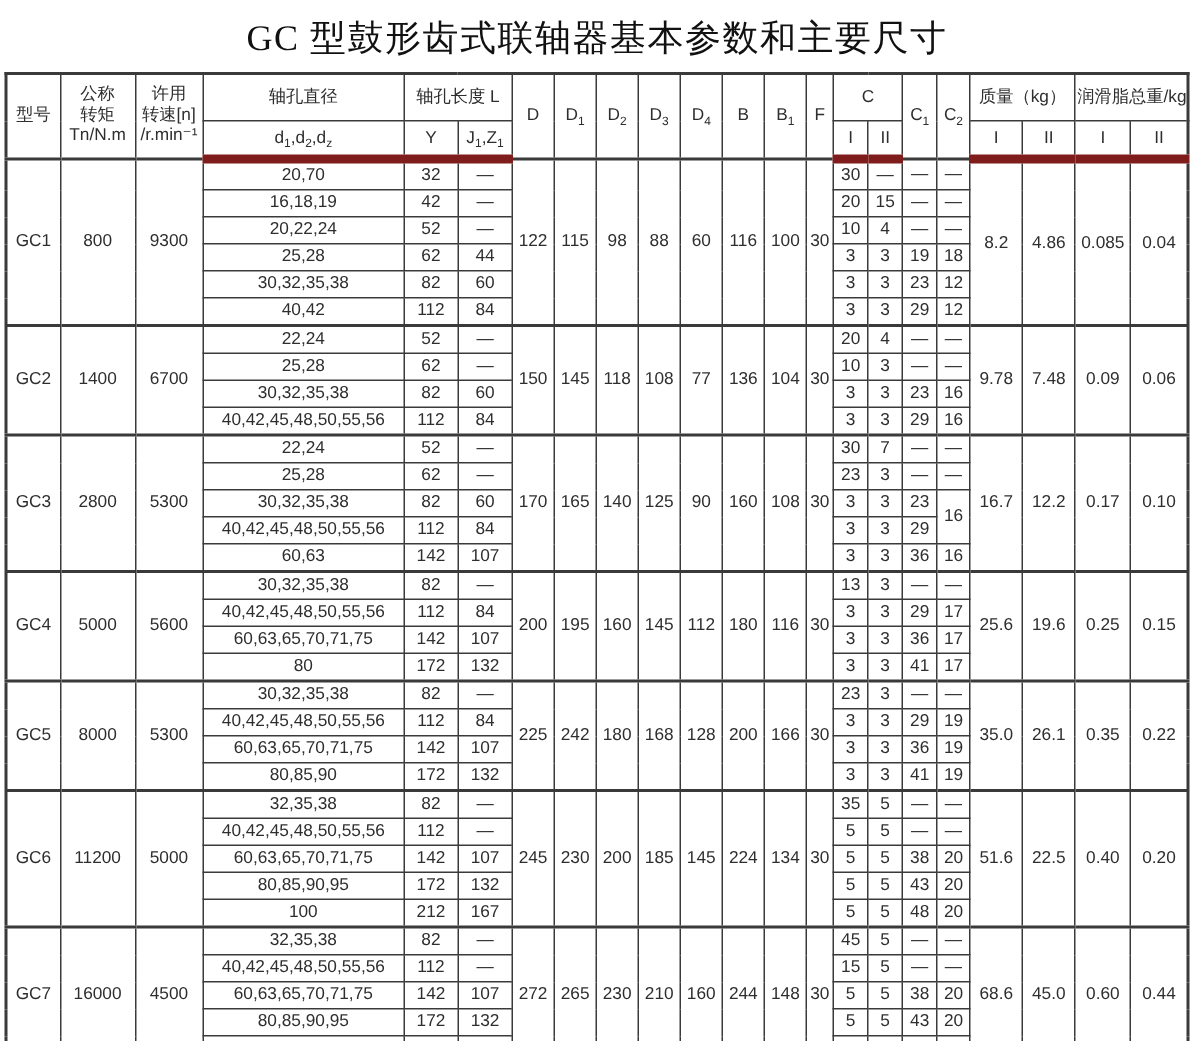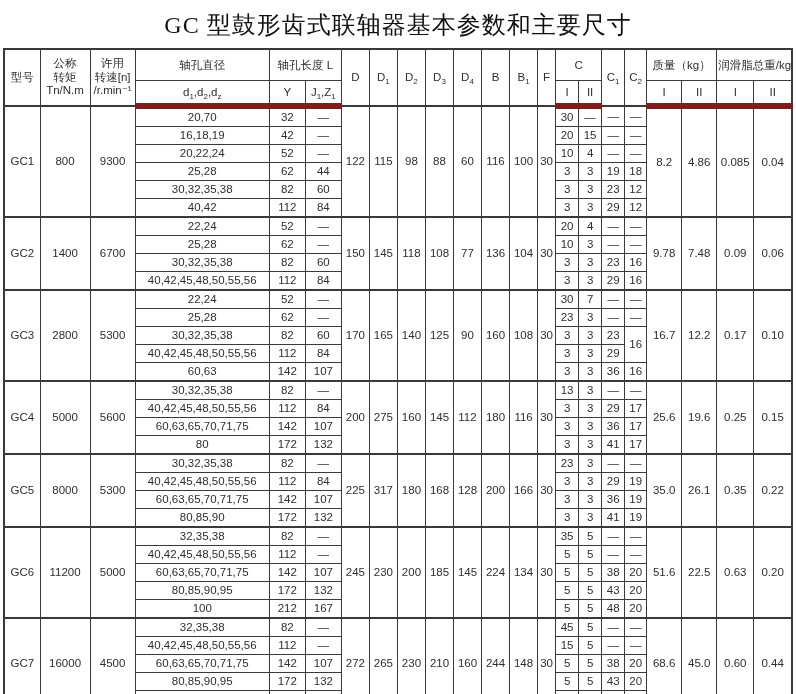--- a/index.html
+++ b/index.html
@@ -280,21 +280,21 @@
         <td>16</td>
       </tr>
       <tr class="group-start">
         <td rowspan="4">GC4</td>
         <td rowspan="4">5000</td>
         <td rowspan="4">5600</td>
         <td>30,32,35,38</td>
         <td>82</td>
         <td>—</td>
         <td rowspan="4">200</td>
-        <td rowspan="4">275</td>
+        <td rowspan="4">195</td>
         <td rowspan="4">160</td>
         <td rowspan="4">145</td>
         <td rowspan="4">112</td>
         <td rowspan="4">180</td>
         <td rowspan="4">116</td>
         <td rowspan="4">30</td>
         <td>13</td>
         <td>3</td>
         <td>—</td>
         <td>—</td>
@@ -331,21 +331,21 @@
         <td>17</td>
       </tr>
       <tr class="group-start">
         <td rowspan="4">GC5</td>
         <td rowspan="4">8000</td>
         <td rowspan="4">5300</td>
         <td>30,32,35,38</td>
         <td>82</td>
         <td>—</td>
         <td rowspan="4">225</td>
-        <td rowspan="4">317</td>
+        <td rowspan="4">242</td>
         <td rowspan="4">180</td>
         <td rowspan="4">168</td>
         <td rowspan="4">128</td>
         <td rowspan="4">200</td>
         <td rowspan="4">166</td>
         <td rowspan="4">30</td>
         <td>23</td>
         <td>3</td>
         <td>—</td>
         <td>—</td>
@@ -395,21 +395,21 @@
         <td rowspan="5">145</td>
         <td rowspan="5">224</td>
         <td rowspan="5">134</td>
         <td rowspan="5">30</td>
         <td>35</td>
         <td>5</td>
         <td>—</td>
         <td>—</td>
         <td rowspan="5">51.6</td>
         <td rowspan="5">22.5</td>
-        <td rowspan="5">0.63</td>
+        <td rowspan="5">0.40</td>
         <td rowspan="5">0.20</td>
       </tr>
       <tr>
         <td>40,42,45,48,50,55,56</td>
         <td>112</td>
         <td>—</td>
         <td>5</td>
         <td>5</td>
         <td>—</td>
         <td>—</td>

